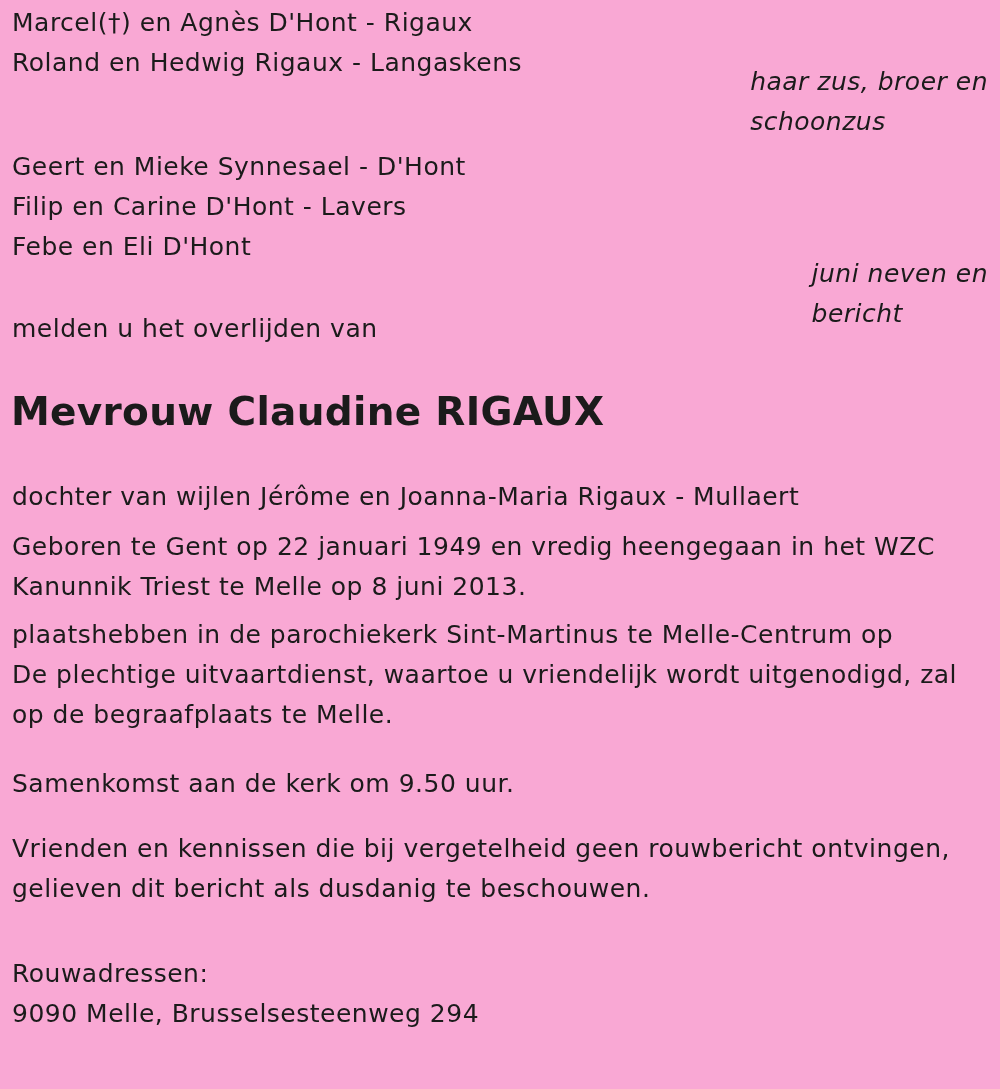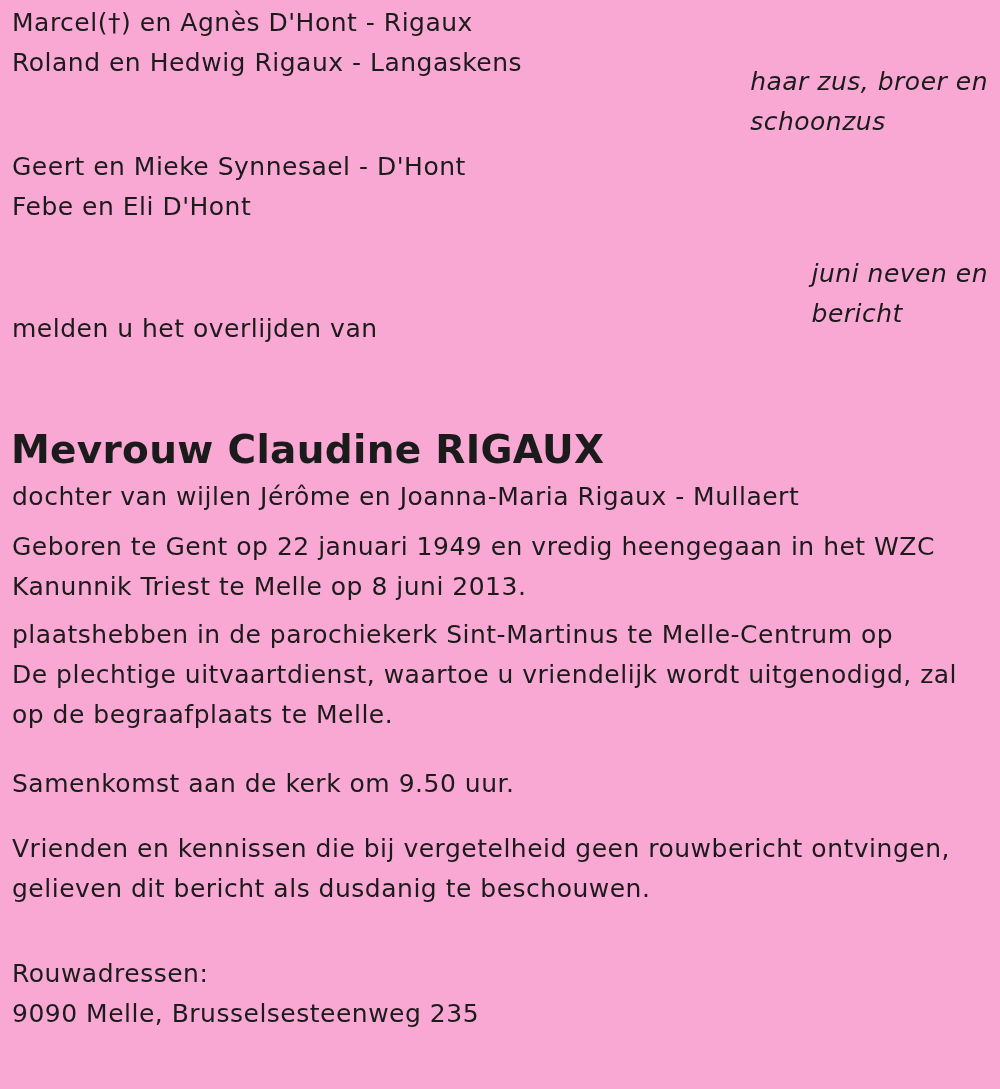--- a/index.html
+++ b/index.html
@@ -43,21 +43,20 @@
   }
   .deceased-title {
     position: absolute;
     left: 11px;
     right: 12px;
     font-size: 39px;
     line-height: 46px;
     font-weight: bold;
     letter-spacing: 0.3px;
     white-space: nowrap;
-    margin-top: 38px;
   }
   
   .pos-group1      { top: 3px; }
   .pos-relation1   { top: 62px; }
   .pos-group2      { top: 147px; }
   .pos-relation2   { top: 254px; }
   .pos-intro       { top: 309px; }
   .pos-title       { top: 389px; }
   .pos-parentage   { top: 477px; }
   .pos-lifedates   { top: 527px; }
@@ -76,20 +75,21 @@
     <div class="line">Roland en Hedwig Rigaux - Langaskens</div>
   </div>
 
   <div class="relation pos-relation1">
     <div class="line">haar zus, broer en</div>
     <div class="line">schoonzus</div>
   </div>
 
   <div class="block pos-group2">
     <div class="line">Geert en Mieke Synnesael - D'Hont</div>
+    <div class="line">Filip en Carine D'Hont - Lavers</div>
     <div class="line">Febe en Eli D'Hont</div>
   </div>
 
   <div class="relation pos-relation2">
     <div class="line">juni neven en</div>
     <div class="line">bericht</div>
   </div>
 
   <div class="block pos-intro">
     <div class="line">melden u het overlijden van</div>
@@ -116,16 +116,16 @@
     <div class="line">Samenkomst aan de kerk om 9.50 uur.</div>
   </div>
 
   <div class="block pos-apology">
     <div class="line">Vrienden en kennissen die bij vergetelheid geen rouwbericht ontvingen,</div>
     <div class="line">gelieven dit bericht als dusdanig te beschouwen.</div>
   </div>
 
   <div class="block pos-addresses">
     <div class="line">Rouwadressen:</div>
-    <div class="line">9090 Melle, Brusselsesteenweg 235</div>
+    <div class="line">9090 Melle, Brusselsesteenweg 294</div>
   </div>
 
 </div>
 
 </body></html>

